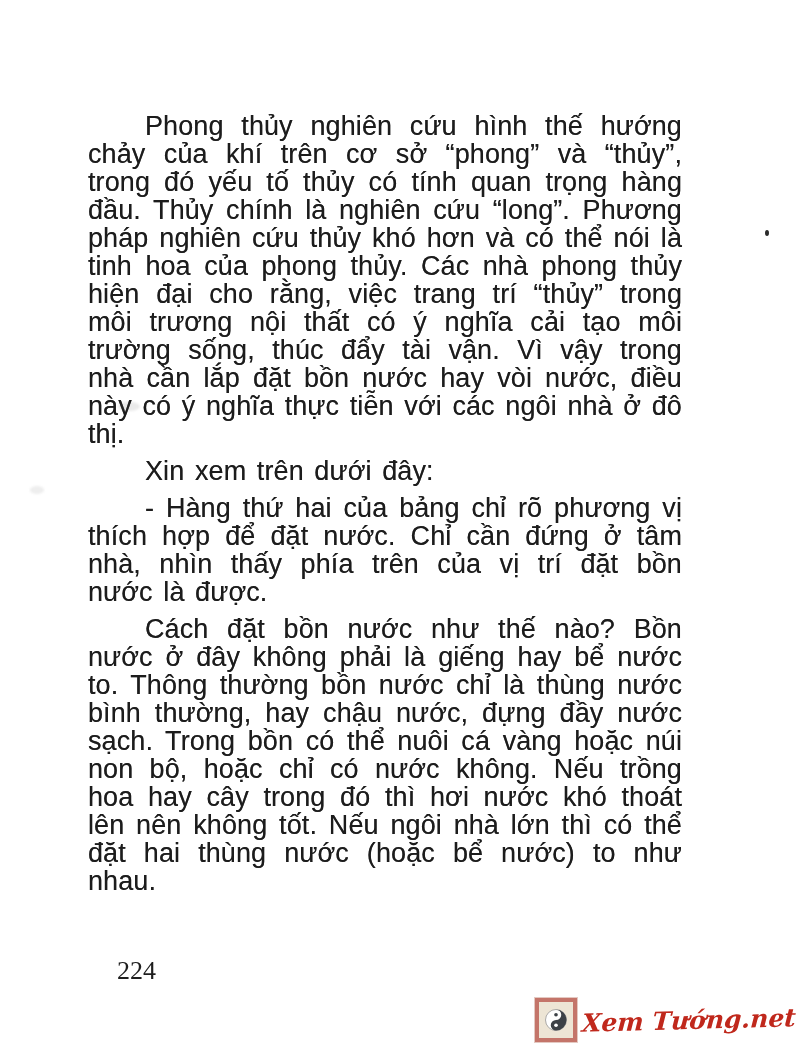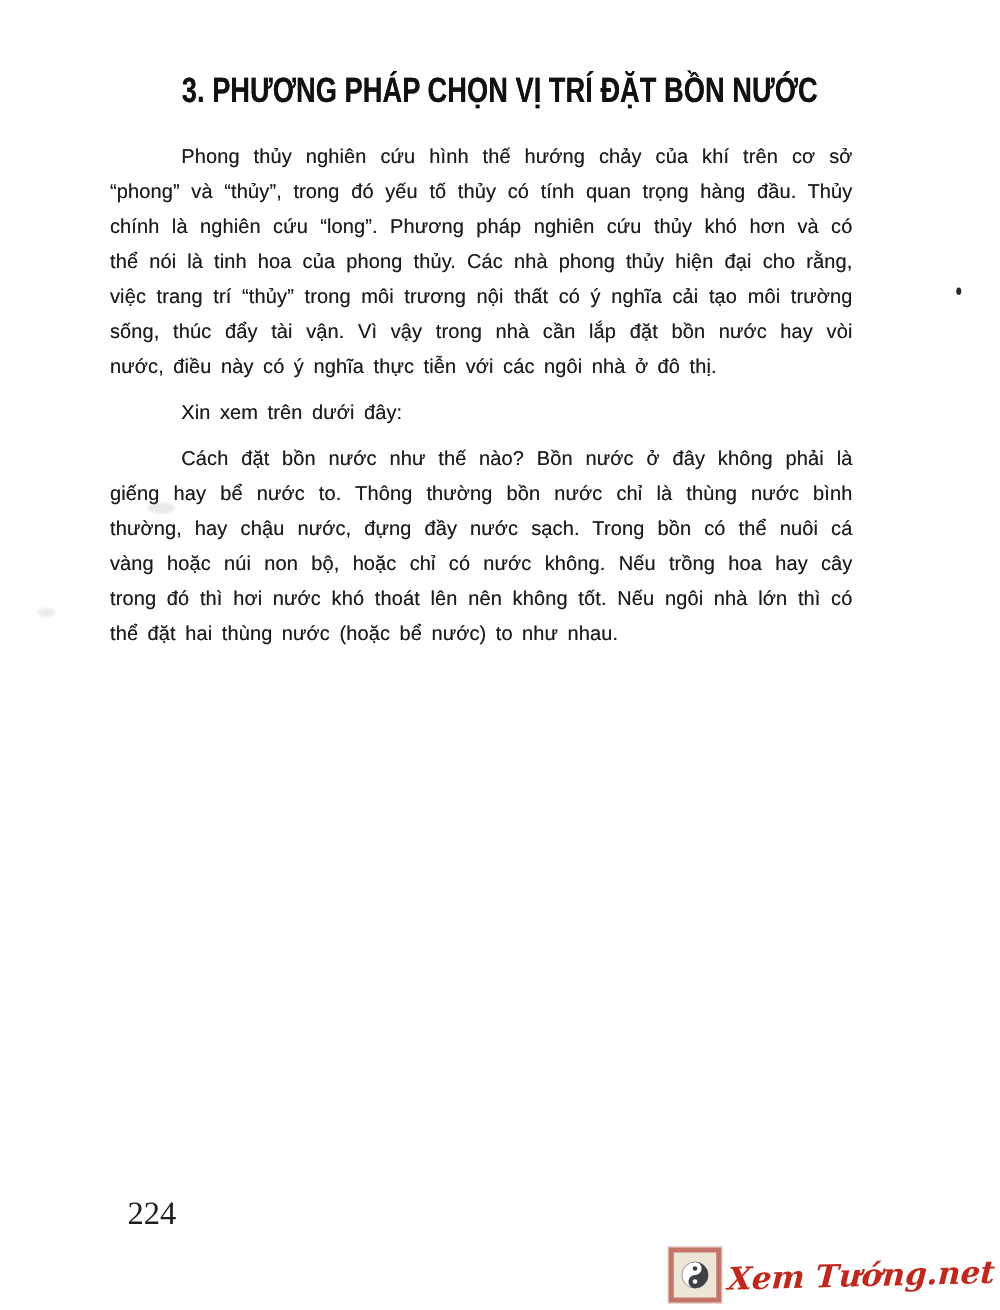--- a/index.html
+++ b/index.html
@@ -29,35 +29,35 @@
     transform: scale(0.84, 1.08);
     transform-origin: center top;
     white-space: nowrap;
     text-shadow: 0 0 0.5px rgba(0,0,0,0.75);
   }
   .body-text {
     position: absolute;
     top: 112px;
     left: 88px;
     width: 594px;
-    font-size: 16px;
+    font-size: 27px;
     line-height: 28px;
     color: #1c1c1c;
     text-align: justify;
     word-spacing: 3px;
     letter-spacing: 0.1px;
     text-shadow: 0 0 0.45px rgba(0,0,0,0.6);
   }
   .body-text p {
     margin: 0 0 9px 0;
     text-indent: 57px;
   }
   .page-number {
     position: absolute;
-    left: 102px;
+    left: 117px;
     top: 956px;
     font-family: "Liberation Serif", serif;
     font-size: 26px;
     color: #1e1e1e;
   }
   .watermark {
     position: absolute;
     right: 4px;
     bottom: 6px;
     display: flex;
@@ -112,27 +112,25 @@
     background: rgba(90,90,90,0.10);
     border-radius: 50%;
     filter: blur(1px);
   }
 </style>
 </head>
 <body>
 
 <div class="page">
 
-  <div class="title-wrap">
-    <span class="title">3. PHƯƠNG PHÁP CHỌN VỊ TRÍ ĐẶT BỒN NƯỚC</span>
-  </div>
 
   <div class="body-text">
     <p>Phong thủy nghiên cứu hình thế hướng chảy của khí trên cơ sở “phong” và “thủy”, trong đó yếu tố thủy có tính quan trọng hàng đầu. Thủy chính là nghiên cứu “long”. Phương pháp nghiên cứu thủy khó hơn và có thể nói là tinh hoa của phong thủy. Các nhà phong thủy hiện đại cho rằng, việc trang trí “thủy” trong môi trương nội thất có ý nghĩa cải tạo môi trường sống, thúc đẩy tài vận. Vì vậy trong nhà cần lắp đặt bồn nước hay vòi nước, điều này có ý nghĩa thực tiễn với các ngôi nhà ở đô thị.</p>
     <p>Xin xem trên dưới đây:</p>
+    <p>- Hàng thứ hai của bảng chỉ rõ phương vị thích hợp để đặt nước. Chỉ cần đứng ở tâm nhà, nhìn thấy phía trên của vị trí đặt bồn nước là được.</p>
     <p>Cách đặt bồn nước như thế nào? Bồn nước ở đây không phải là giếng hay bể nước to. Thông thường bồn nước chỉ là thùng nước bình thường, hay chậu nước, đựng đầy nước sạch. Trong bồn có thể nuôi cá vàng hoặc núi non bộ, hoặc chỉ có nước không. Nếu trồng hoa hay cây trong đó thì hơi nước khó thoát lên nên không tốt. Nếu ngôi nhà lớn thì có thể đặt hai thùng nước (hoặc bể nước) to như nhau.</p>
   </div>
 
   <div class="page-number">224</div>
 
   <div class="watermark">
     <span class="wm-icon-frame">
       <svg width="28" height="28" viewBox="0 0 40 40" aria-hidden="true">
         <circle cx="20" cy="20" r="15" fill="#ffffff" stroke="#8a8a8a" stroke-width="1"></circle>
         <path d="M20 5 a15 15 0 0 1 0 30 a7.5 7.5 0 0 1 0 -15 a7.5 7.5 0 0 0 0 -15 Z" fill="#3c4146"></path>

